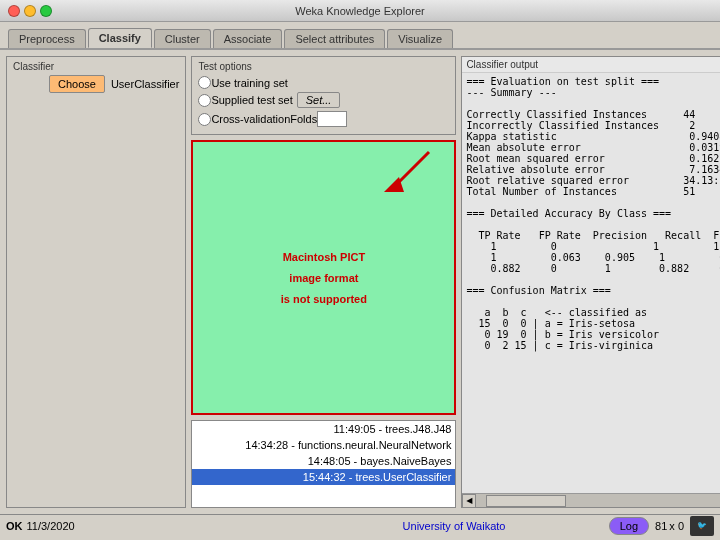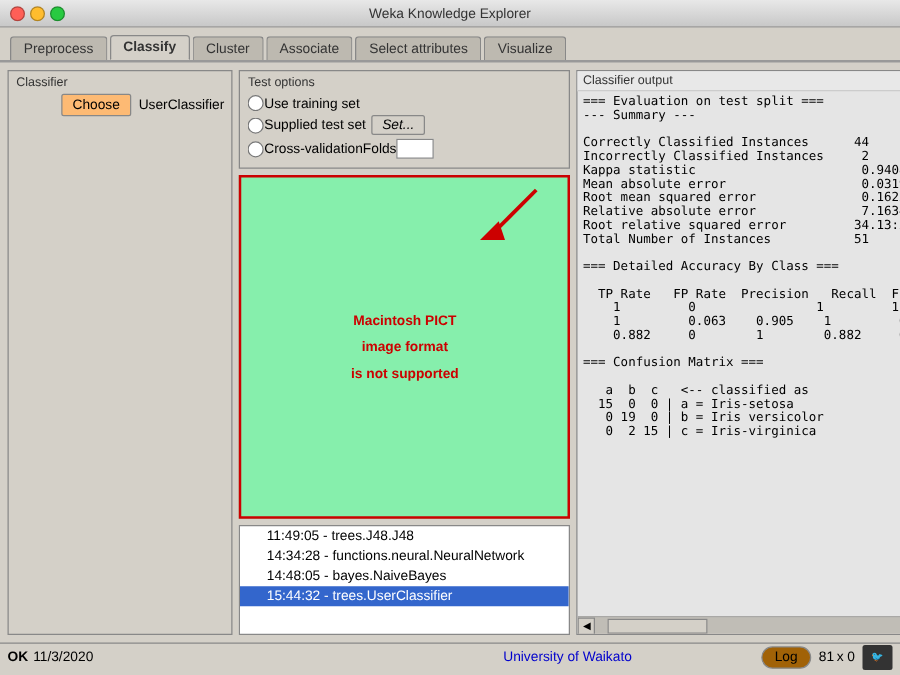--- a/index.html
+++ b/index.html
@@ -174,25 +174,26 @@
       top: 10px;
     }
 
     
     .result-history {
       border: 1px solid #888;
       background: white;
       overflow-y: auto;
     }
     .history-item {
-      padding: 2px 21px;
+      padding: 2px 4px;
       cursor: pointer;
       font-size: 11px;
       color: #000;
       white-space: nowrap;
+      text-align: right;
     }
     .history-item.selected {
       background: #3366cc;
       color: white;
     }
 
     
     .right-panel {
       flex: 1;
       border: 1px solid #888;
@@ -299,21 +300,21 @@
       align-items: center;
       gap: 4px;
       flex: 1;
     }
     .status-ok { font-size: 11px; color: #000; font-weight: bold; }
     .status-date { font-size: 11px; color: #000; }
     .status-center { flex: 1; text-align: center; font-size: 11px; color: #0000cc; }
     .status-right { display: flex; align-items: center; gap: 6px; }
     .log-btn {
       padding: 2px 10px;
-      background: #a16207;
+      background: #8b5cf6;
       border: 1px solid #888;
       border-radius: 10px;
       cursor: pointer;
       font-size: 11px;
     }
     .zoom-area {
       display: flex;
       align-items: center;
       gap: 2px;
       font-size: 11px;

